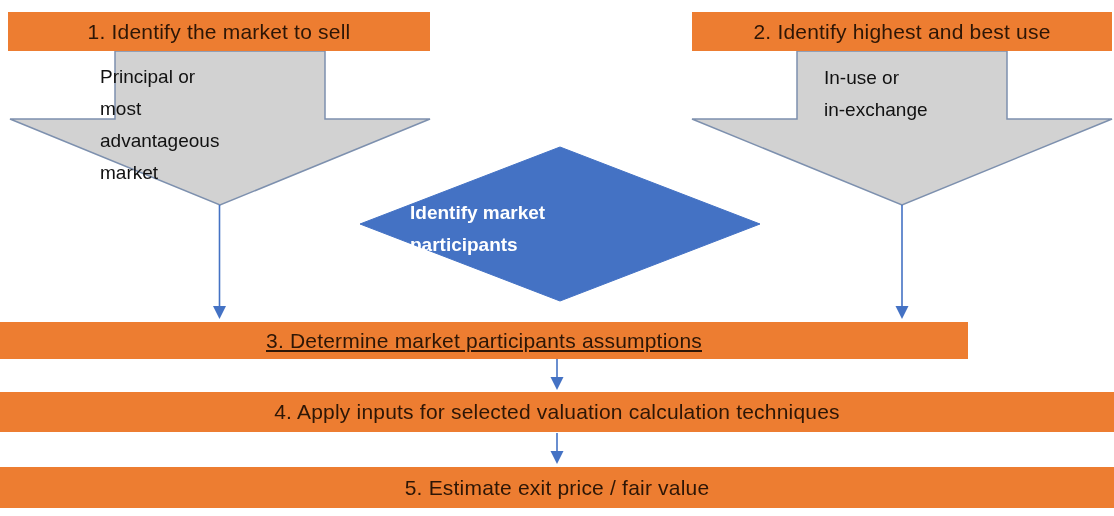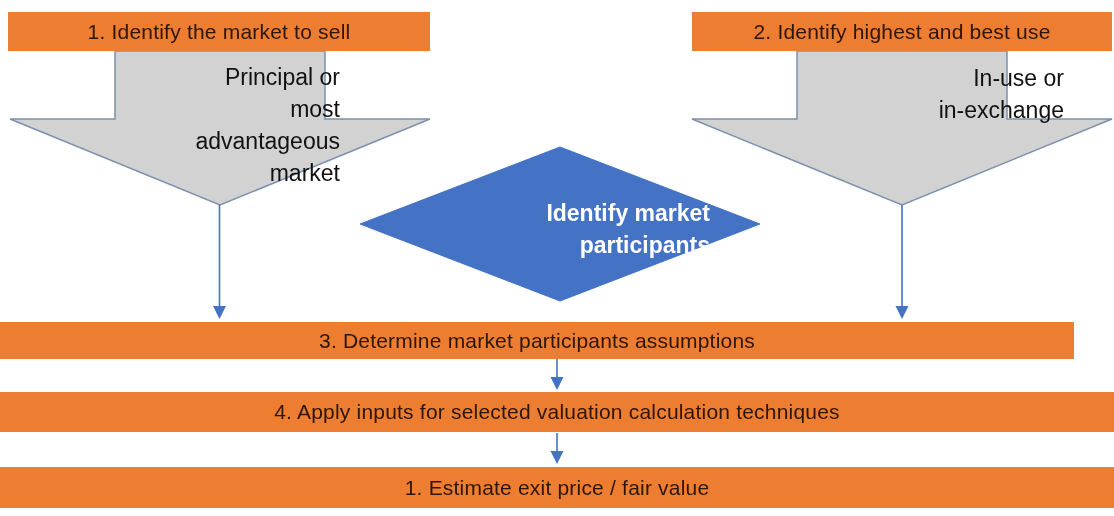--- a/index.html
+++ b/index.html
@@ -48,22 +48,22 @@
     position:absolute;
     background:var(--orange);
     color:var(--orange_text);
     display:flex;align-items:center;justify-content:center;
     font-size:21px;
     letter-spacing:0.2px;
     white-space:nowrap;
   }
   .shape-label{
     position:absolute;
-    text-align:right;
-    font-size:23px;
+    text-align:left;
+    font-size:19px;
     line-height:32px;
     color:#111111;
     white-space:pre-line;
   }
   .diamond-label{
     color:var(--diamond_text);
   }
 </style>
 </head>
 <body>
@@ -92,30 +92,30 @@
   </svg>
 
   <div class="bar" style="left:8px;top:12px;width:422px;height:39px;">
     <span>1. Identify the market to sell</span>
   </div>
 
   <div class="bar" style="left:692px;top:12px;width:420px;height:39px;align-items:center;">
     <span>2. Identify highest and best use</span>
   </div>
 
-  <div class="bar" style="left:0px;top:322px;width:1074px;height:37px;">
+  <div class="bar" style="left:0px;top:322px;width:968px;height:37px;text-decoration:underline;">
     <span>3. Determine market participants assumptions</span>
   </div>
 
   <div class="bar" style="left:0px;top:392px;width:1114px;height:40px;">
     <span>4. Apply inputs for selected valuation calculation techniques</span>
   </div>
 
   <div class="bar" style="left:0px;top:467px;width:1114px;height:41px;">
-    <span>1. Estimate exit price / fair value</span>
+    <span>5. Estimate exit price / fair value</span>
   </div>
 
   <div class="shape-label" style="left:100px;top:61px;width:240px;">Principal or
 most
 advantageous
 market</div>
 
   <div class="shape-label" style="left:824px;top:62px;width:240px;">In-use or
 in-exchange</div>
 

